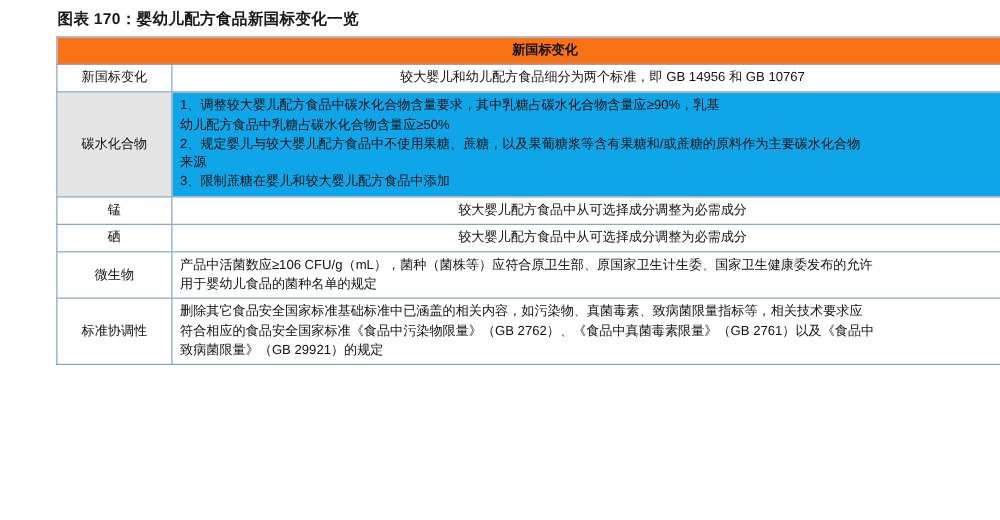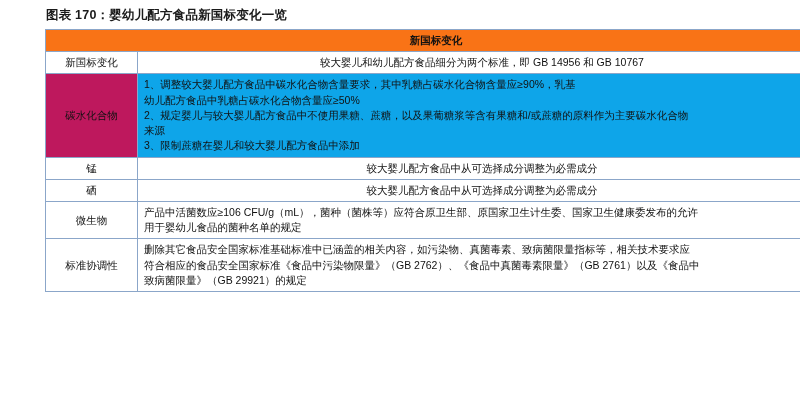--- a/index.html
+++ b/index.html
@@ -44,21 +44,21 @@
     font-size: 11px;
     padding: 3px 0;
     color: #111;
   }
   .rowlabel {
     text-align: center;
     background: #ffffff;
     width: 92px;
     font-size: 10.5px;
   }
-  .rowlabel.tint { background: #be185d; }
+  .rowlabel.tint { background: #e5e5e5; }
   .content { text-align: center; }
   .content.tint { background: #0ea5e9; }
   .content.left { text-align: left; padding-left: 6px; }
   .lines { display: block; }
   .lines .ln { display: block; }
   .lines .ln.ctr { text-align: center; }
   .lines .ln.left { text-align: left; }
 </style>
 </head>
 <body>

